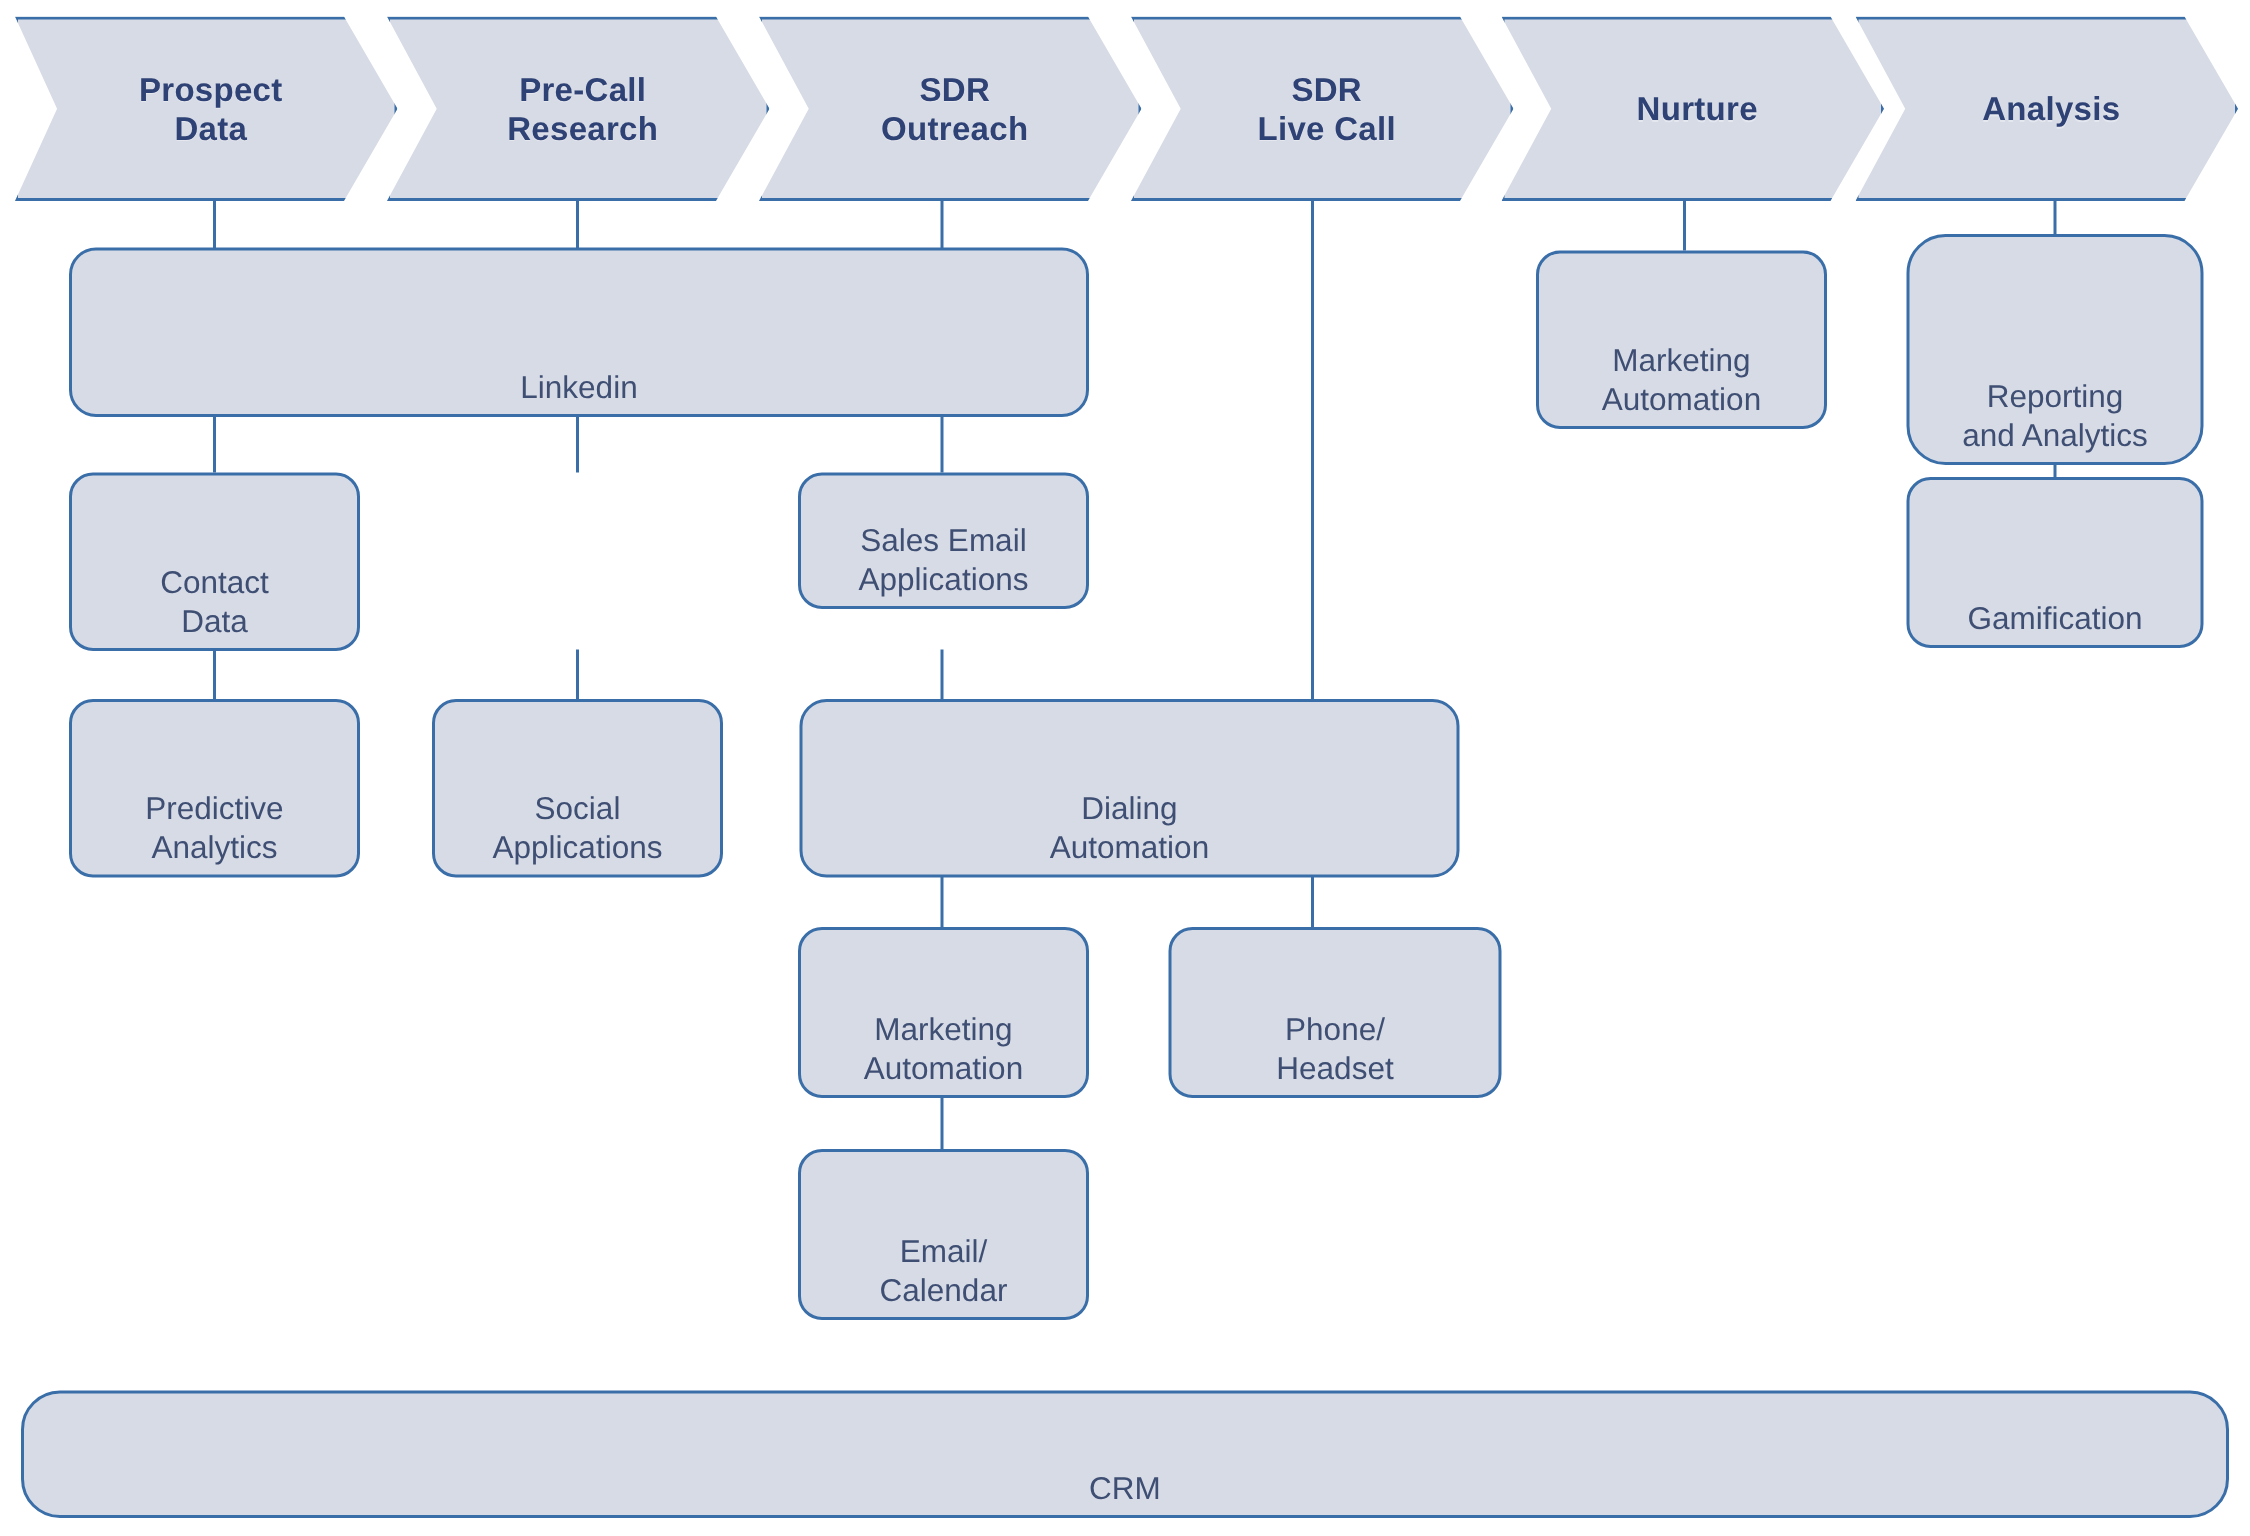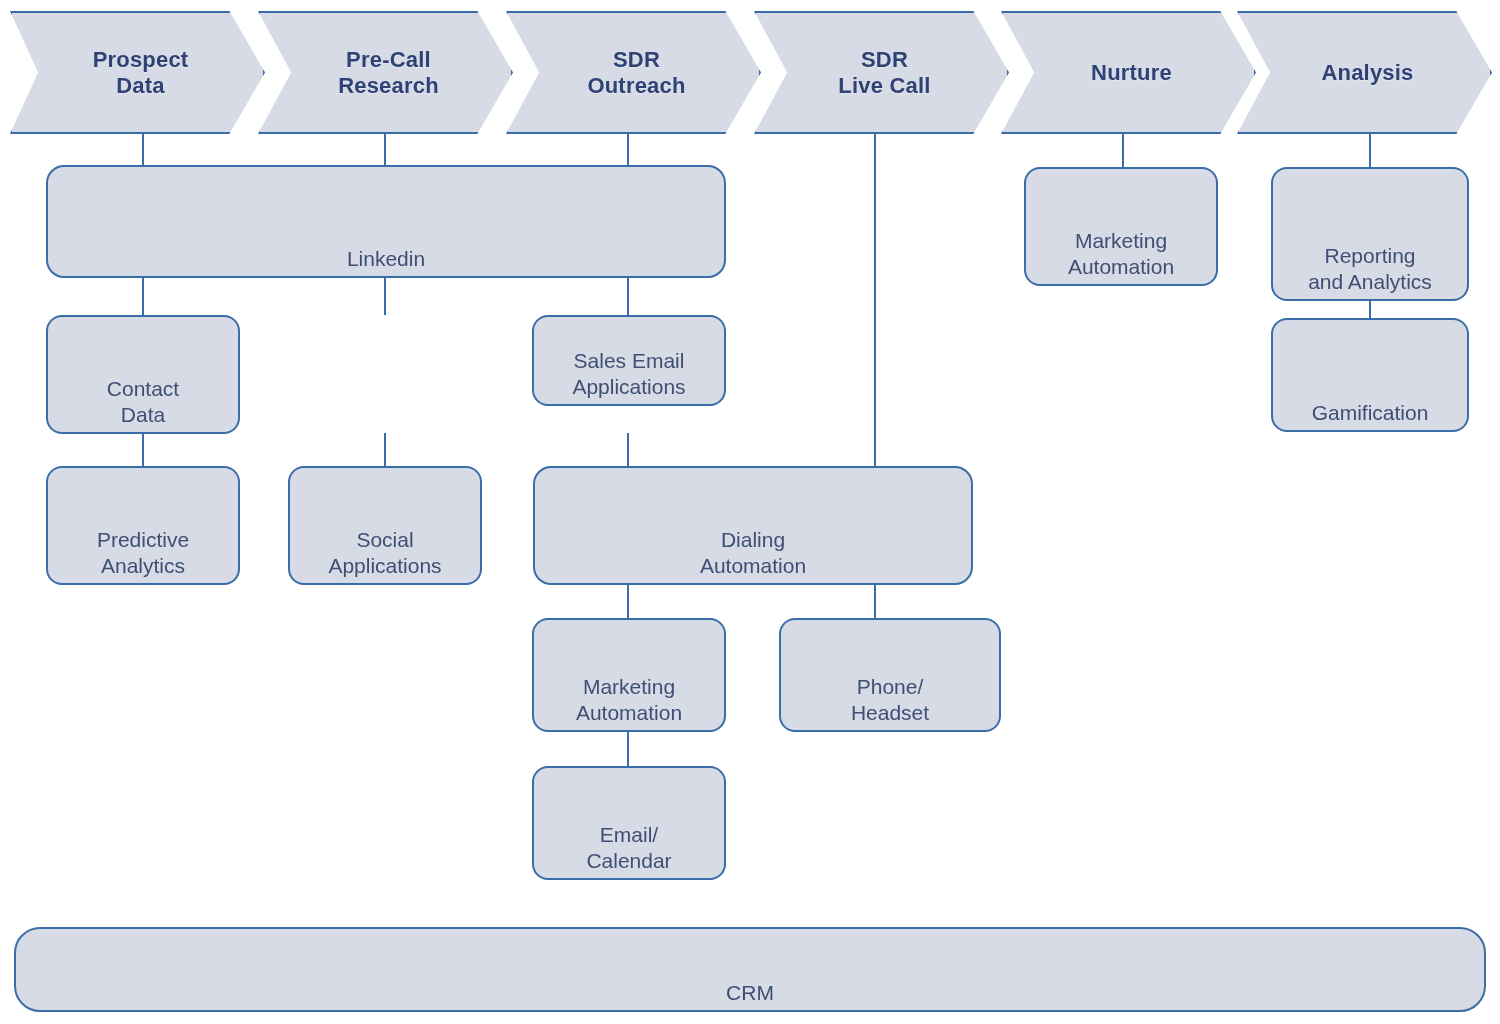--- a/index.html
+++ b/index.html
@@ -155,21 +155,21 @@
   </div>
 
   <div class="node" style="left:779px; top:618px; width:222px; height:114px;">
     <span class="node-label">Phone/<br>Headset</span>
   </div>
 
   <div class="node" style="left:1024px; top:167px; width:194px; height:119px;">
     <span class="node-label">Marketing<br>Automation</span>
   </div>
 
-  <div class="node" style="left:1271px; top:167px; width:198px; height:134px;">
+  <div class="node" style="left:1271px; top:156px; width:198px; height:154px;border-radius:26px;">
     <span class="node-label">Reporting<br>and Analytics</span>
   </div>
   <div class="node crm" style="left:14px; top:927px; width:1472px; height:85px;">
     <span class="node-label">CRM</span>
   </div>
 
   <div class="node" style="left:1271px; top:318px; width:198px; height:114px;">
     <span class="node-label">Gamification</span>
   </div>
 

